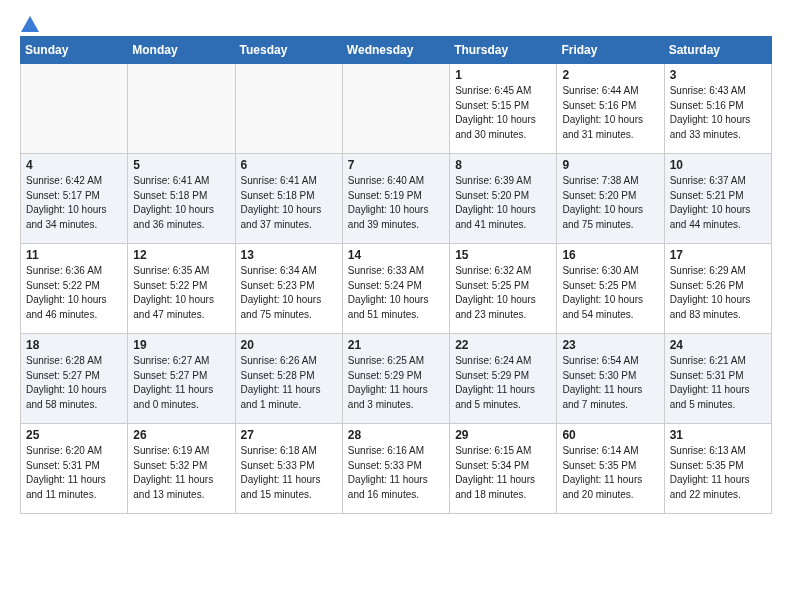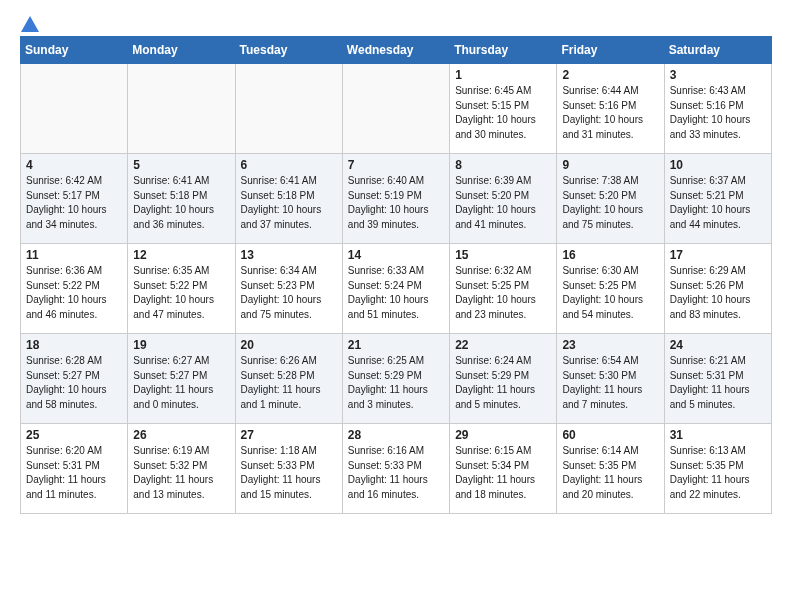--- a/index.html
+++ b/index.html
@@ -239,21 +239,21 @@
         <td>
           <div class="day-number">25</div>
           <div class="day-info"><span>Sunrise: 6:20 AM</span><br><span>Sunset: 5:31 PM</span><br><span>Daylight: 11 hours</span><br><span>and 11 minutes.</span></div>
         </td>
         <td>
           <div class="day-number">26</div>
           <div class="day-info"><span>Sunrise: 6:19 AM</span><br><span>Sunset: 5:32 PM</span><br><span>Daylight: 11 hours</span><br><span>and 13 minutes.</span></div>
         </td>
         <td>
           <div class="day-number">27</div>
-          <div class="day-info"><span>Sunrise: 1:18 AM</span><br><span>Sunset: 5:33 PM</span><br><span>Daylight: 11 hours</span><br><span>and 15 minutes.</span></div>
+          <div class="day-info"><span>Sunrise: 6:18 AM</span><br><span>Sunset: 5:33 PM</span><br><span>Daylight: 11 hours</span><br><span>and 15 minutes.</span></div>
         </td>
         <td>
           <div class="day-number">28</div>
           <div class="day-info"><span>Sunrise: 6:16 AM</span><br><span>Sunset: 5:33 PM</span><br><span>Daylight: 11 hours</span><br><span>and 16 minutes.</span></div>
         </td>
         <td>
           <div class="day-number">29</div>
           <div class="day-info"><span>Sunrise: 6:15 AM</span><br><span>Sunset: 5:34 PM</span><br><span>Daylight: 11 hours</span><br><span>and 18 minutes.</span></div>
         </td>
         <td>

